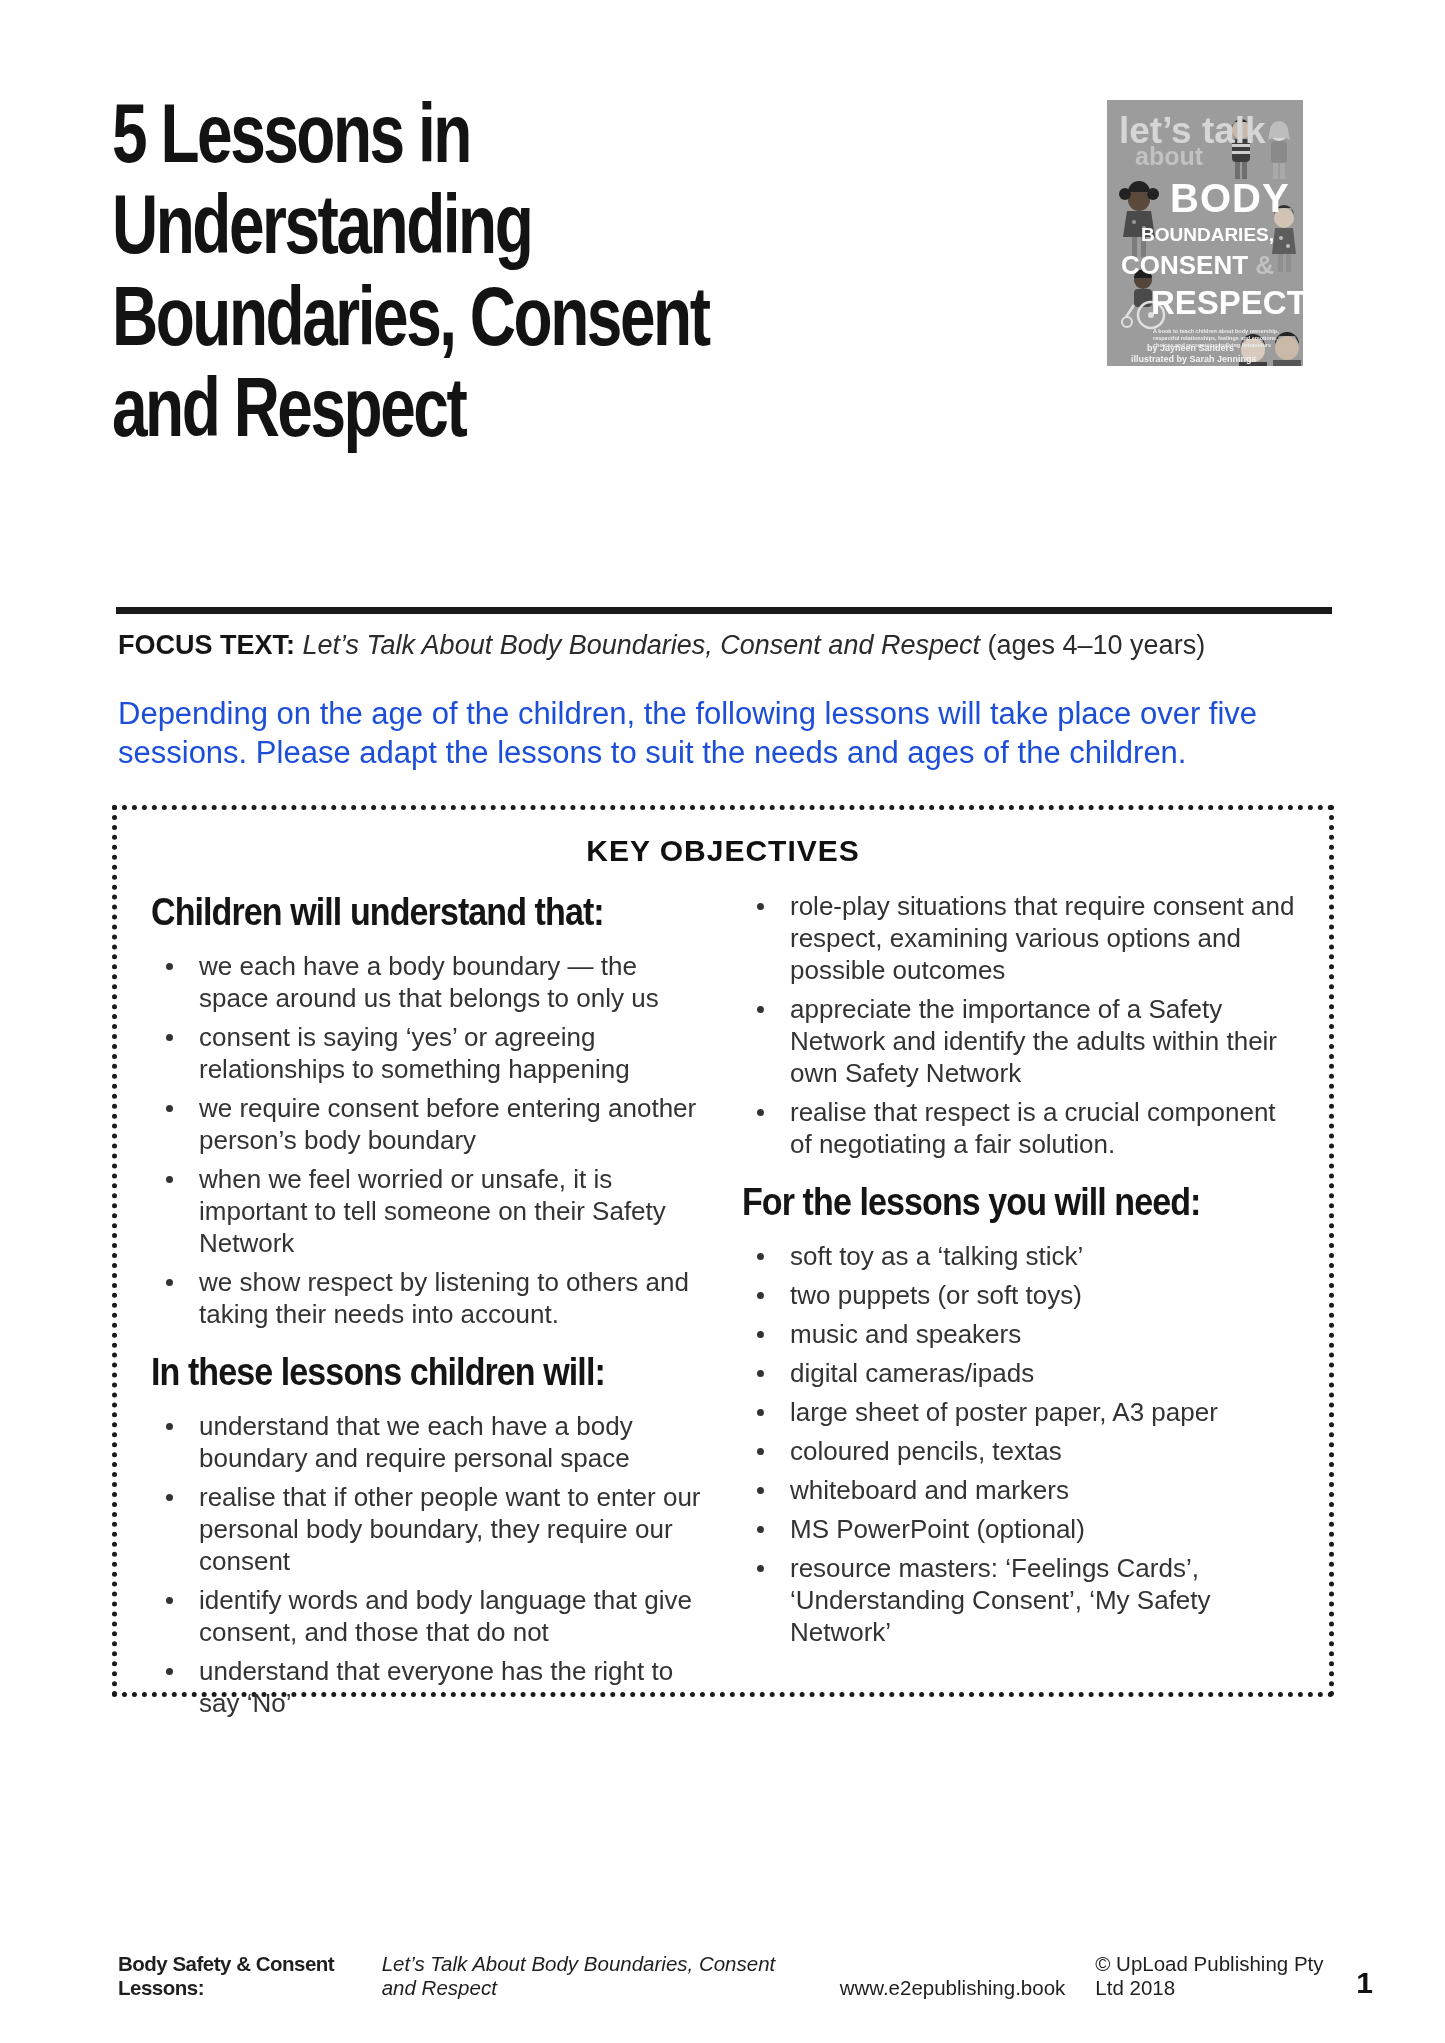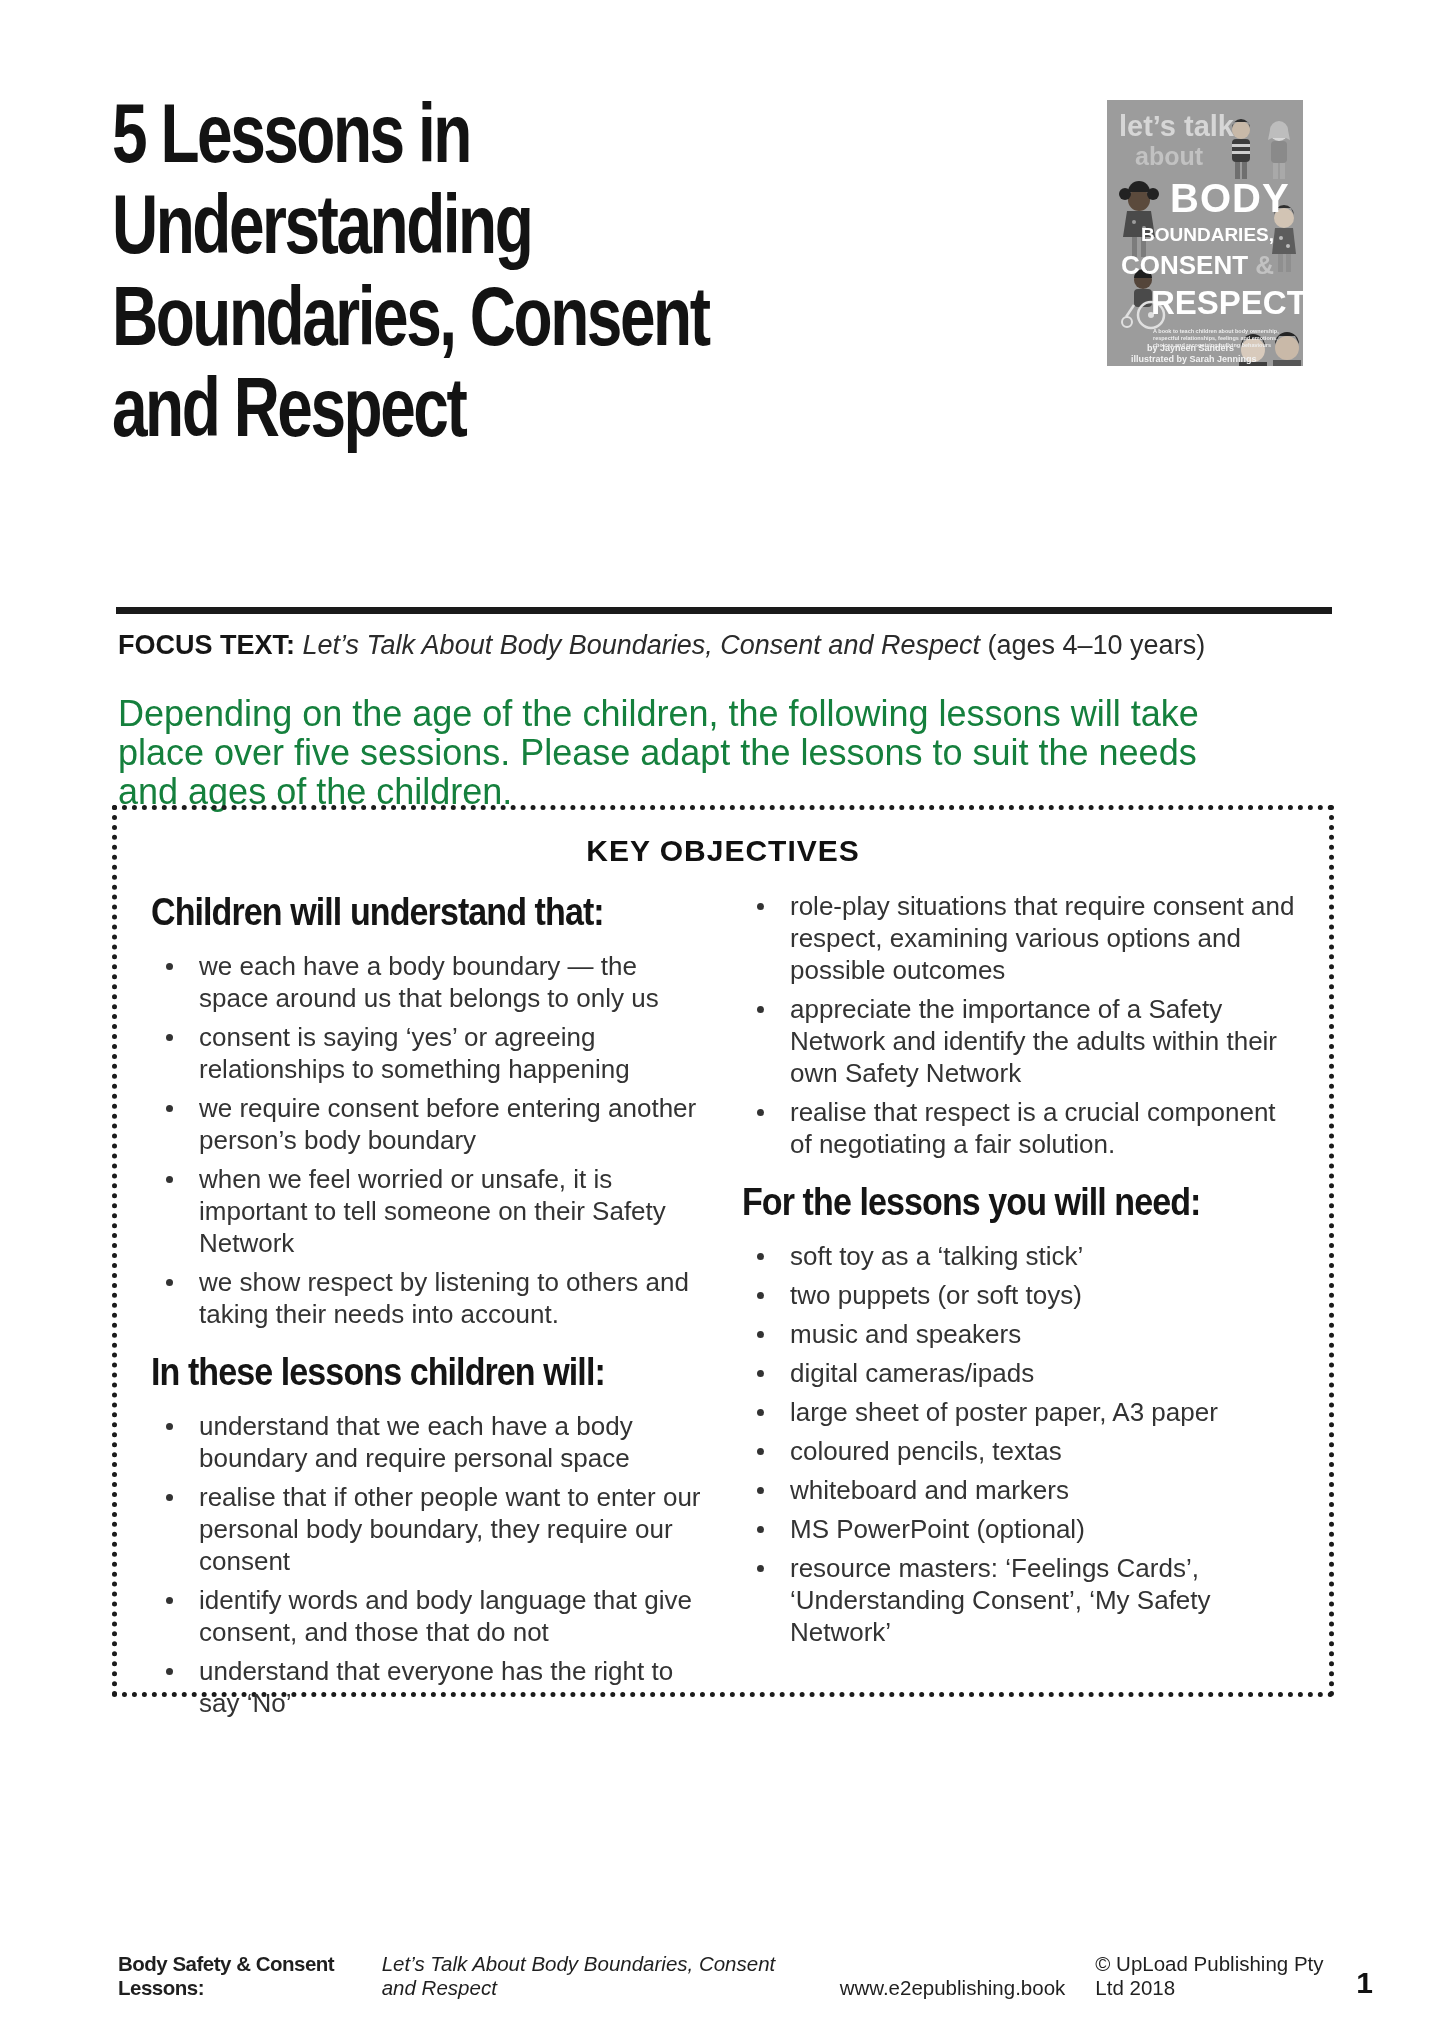--- a/index.html
+++ b/index.html
@@ -34,21 +34,21 @@
     position: absolute;
     left: 1107px;
     top: 100px;
     width: 196px;
     height: 266px;
     background: #9c9c9c;
     overflow: hidden;
   }
   .cover-art { position: absolute; left: 0; top: 0; width: 196px; height: 266px; }
   .cover .c-txt { position: absolute; font-weight: bold; white-space: nowrap; }
-  .c-lets    { left: 12px;  top: 10px;  font-size: 29px; color: #d6d6d6; letter-spacing: 0px; }
+  .c-lets    { left: 12px;  top: 10px;  font-size: 37px; color: #d6d6d6; letter-spacing: 0px; }
   .c-about   { left: 28px;  top: 42px;  font-size: 25px; color: #c2c2c2; }
   .c-body    { left: 54px;  top: 76px;  font-size: 40px; color: #ffffff; letter-spacing: 1px; margin-left: 9px; }
   .c-bound   { left: 34px;  top: 124px; font-size: 19px; color: #ffffff; }
   .c-consent { left: 14px;  top: 150px; font-size: 26px; color: #ffffff; }
   .c-amp     { color: #c2c2c2; }
   .c-respect { left: 44px;  top: 184px; font-size: 33px; color: #ffffff; }
   .c-sub     { position: absolute; left: 46px; top: 228px; width: 144px;
                font-size: 5.5px; line-height: 7px; color: #ededed; font-weight: bold;
                white-space: normal; }
   .c-by      { left: 40px;  top: 243px; font-size: 9px;  color: #f2f2f2; }
@@ -73,23 +73,23 @@
     white-space: nowrap;
   }
   .focus .f-label { font-weight: bold; color: #161616; }
   .focus .f-title { font-style: italic; }
 
   .intro {
     position: absolute;
     left: 118px;
     top: 694px;
     width: 1140px;
-    font-size: 36px;
+    font-size: 31px;
     line-height: 39px;
-    color: #15803d;
+    color: #1d4ed8;
   }
 
   
   .objectives-box {
     position: absolute;
     left: 112px;
     top: 805px;
     width: 1222px;
     height: 892px;
     border: 5px dotted #1a1a1a;

